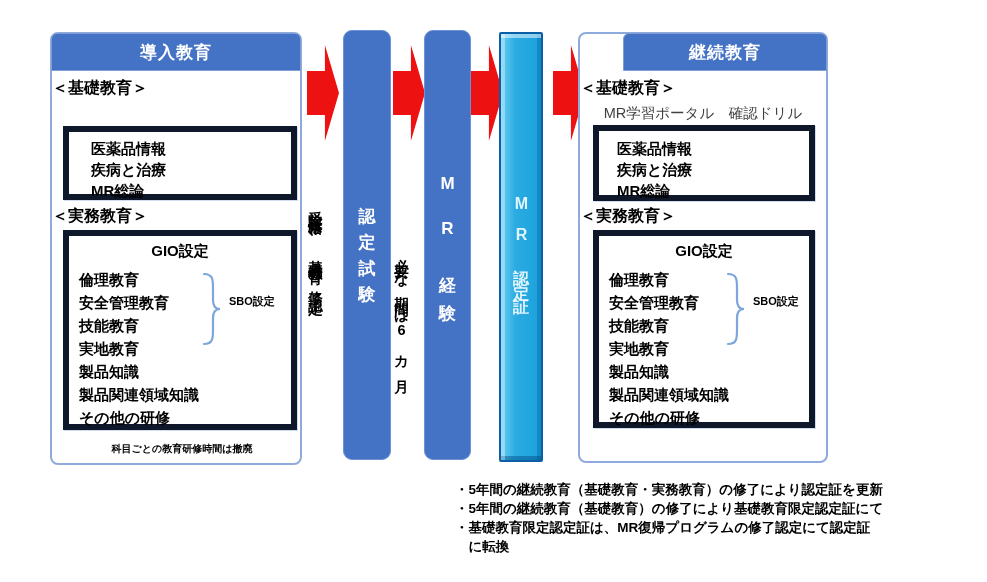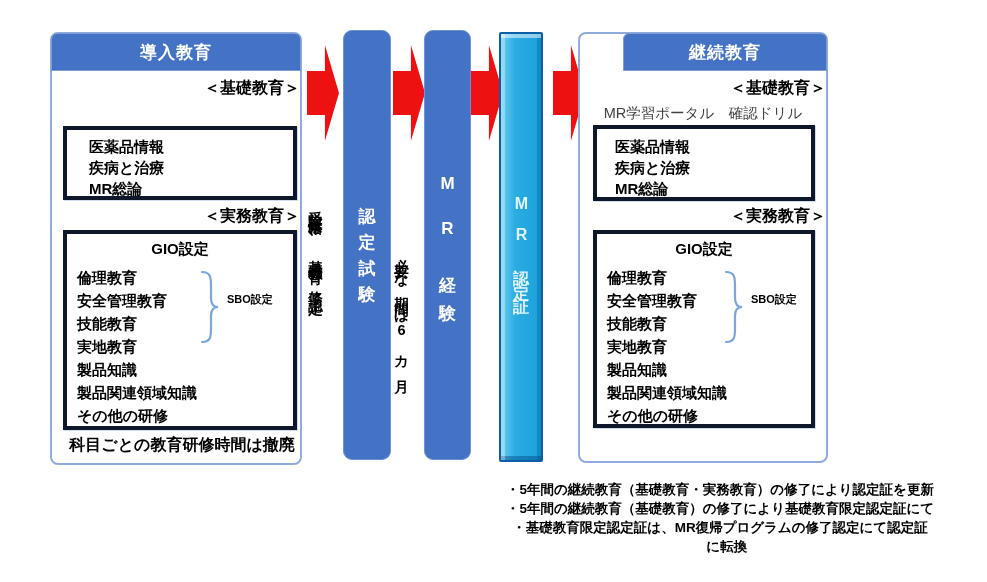--- a/index.html
+++ b/index.html
@@ -5,48 +5,48 @@
   html,body{margin:0;padding:0;background:#ffffff;}
   .canvas{
     position:relative;width:987px;height:582px;background:#ffffff;overflow:hidden;
     font-family:"Liberation Sans","DejaVu Sans",sans-serif;color:#000;
   }
   
   .box{position:absolute;background:#fff;border:2px solid #8FAADC;border-radius:8px;box-sizing:border-box;}
   .box-header{height:36px;margin:-1px -1px 0 -1px;background:#4472C4;border:1px solid #7F9FD4;
     border-radius:6px 6px 0 0;color:#fff;font-weight:700;font-size:17px;
     display:flex;align-items:center;justify-content:center;letter-spacing:1px;text-align:center;}
-  .section-heading{position:absolute;left:0;right:0;text-align:right;font-weight:700;font-size:16px;}
-  .inner-box{position:absolute;border:4px solid #0f172a;background:#fff;box-sizing:border-box;
+  .section-heading{position:absolute;left:0;right:0;text-align:left;font-weight:700;font-size:16px;}
+  .inner-box{position:absolute;border:6px solid #0f172a;background:#fff;box-sizing:border-box;
     box-shadow:1px 1px 0 rgba(68,114,196,0.25);}
   .item-list{font-size:15px;font-weight:600;line-height:21px;}
   .gio-label{position:absolute;left:0;right:0;top:6px;text-align:center;font-size:15px;font-weight:700;}
   .list7{position:absolute;left:10px;top:32px;font-size:15px;font-weight:600;line-height:23px;}
   .sbo-brace{position:absolute;}
   .sbo-label{position:absolute;font-size:11px;font-weight:700;}
-  .footnote{position:absolute;left:12px;right:0;bottom:7px;text-align:center;font-size:16px;font-weight:600;}
+  .footnote{position:absolute;left:12px;right:0;bottom:7px;text-align:center;font-size:10px;font-weight:600;}
   .portal-note{position:absolute;left:0;right:0;text-align:center;font-size:14.5px;font-weight:400;color:#3F3F3F;}
   
   .pillar{position:absolute;display:flex;align-items:center;justify-content:center;box-sizing:border-box;}
   .pillar-blue{background:#4472C4;border:1px solid #6E92D4;border-radius:9px;}
   .pillar-cyan{background:linear-gradient(90deg,#6FD0F2 0%,#2BACE2 35%,#1BA1DC 100%);
     border:2px solid #0C5FA6;border-radius:2px;
     box-shadow:inset 0 4px 0 rgba(255,255,255,0.5),inset 4px 0 0 rgba(255,255,255,0.3),
                inset -4px 0 0 rgba(0,80,140,0.3),inset 0 -4px 0 rgba(0,70,130,0.45);}
   .pillar-label{writing-mode:vertical-rl;text-orientation:upright;color:#fff;font-weight:700;
     font-size:17px;letter-spacing:26px;line-height:1;white-space:nowrap;}
   .pillar-label-cyan{font-size:16px;letter-spacing:14px;color:rgba(236,249,255,0.95);}
   
   .vcaption{position:absolute;writing-mode:vertical-rl;text-orientation:upright;
     font-weight:700;color:#000;line-height:1;white-space:nowrap;}
   
   .arrow{position:absolute;top:45px;width:32px;height:96px;background:#EE1111;
     clip-path:polygon(0 27%,56% 27%,56% 0,100% 50%,56% 100%,56% 73%,0 73%);}
   
-  .notes{position:absolute;left:455px;top:480px;width:530px;font-size:13.5px;font-weight:700;line-height:19px;text-align:center;}
+  .notes{position:absolute;left:455px;top:480px;width:530px;font-size:13.5px;font-weight:700;line-height:19px;}
   .notes div{white-space:pre;}
 </style>
 </head>
 <body>
 
 <div class="canvas">
 
   <div class="box" style="left:50px;top:32px;width:252px;height:433px;">
     <div class="box-header">導入教育</div>
 

